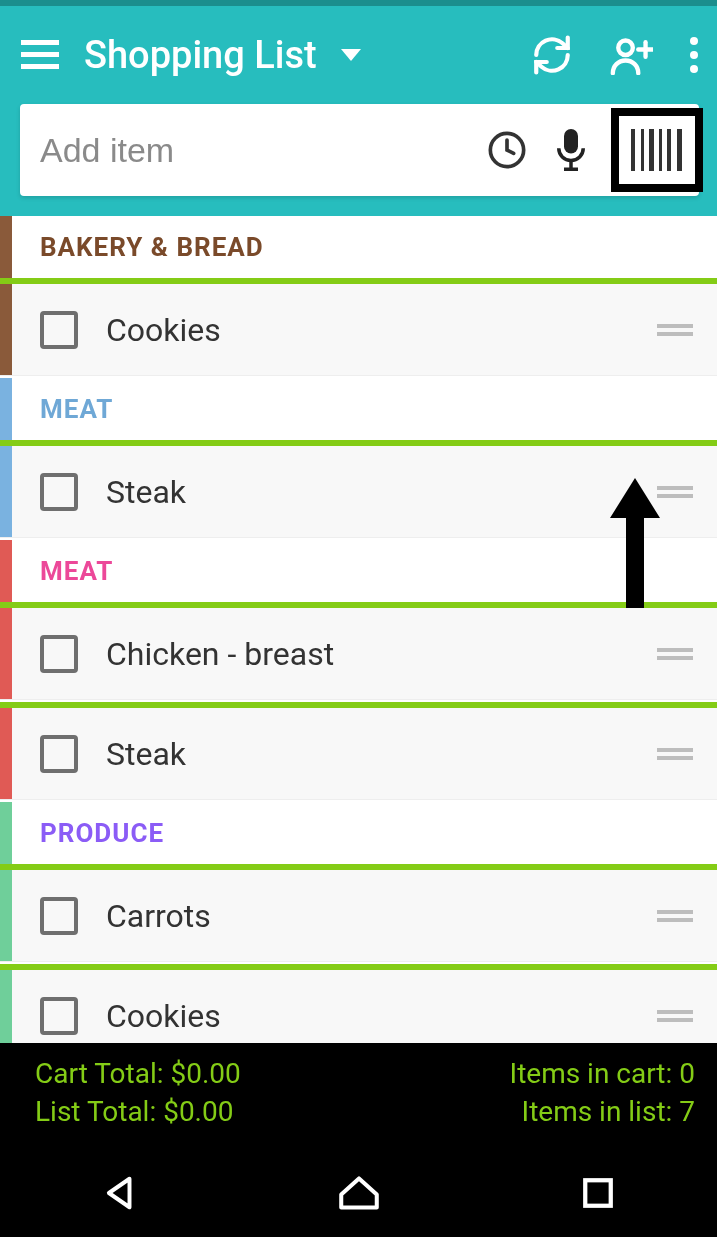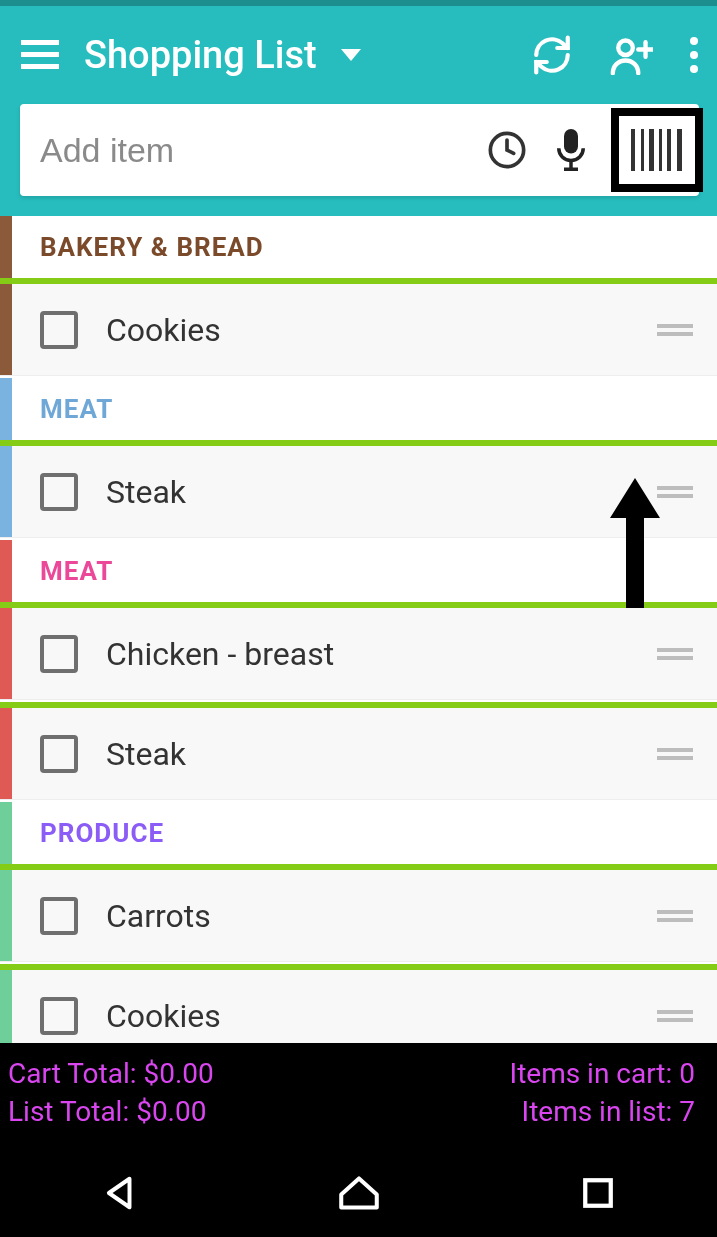--- a/index.html
+++ b/index.html
@@ -25,21 +25,21 @@
   .cat-header { display: flex; align-items: center; height: 62px; }
   .cat-stripe { width: 12px; height: 100%; }
   .cat-label { font-size: 26px; font-weight: 700; letter-spacing: 1px; margin-left: 28px; }
   .item-row { display: flex; align-items: center; height: 98px; background: #f8f8f8; border-top: 6px solid #84cc16; border-bottom: 1px solid #eee; margin-bottom: 2px; }
   .item-stripe { width: 12px; height: 100%; }
   .checkbox { width: 38px; height: 38px; border: 4px solid #6f6f6f; border-radius: 4px; margin-left: 28px; cursor:pointer; flex-shrink:0; }
   .item-label { font-size: 32px; color: #333; margin-left: 28px; flex:1; }
   .drag-handle { margin-right: 24px; cursor: grab; }
   .drag-handle svg { display:block; }
   .annot-arrow { position: absolute; left: 600px; top: 262px; pointer-events:none; }
-  .footer { background: #000; color: #d946ef; padding: 12px 22px 18px 8px; font-size: 28px; display:flex; justify-content:space-between; line-height:1.35; }
+  .footer { background: #000; color: #84cc16; padding: 12px 22px 18px 35px; font-size: 28px; display:flex; justify-content:space-between; line-height:1.35; }
   .footer-col-right { text-align: right; }
   .navbar { background: #000; height: 88px; display: flex; align-items: center; justify-content: space-around; }
   .nav-btn { width: 60px; height: 60px; display:flex; align-items:center; justify-content:center; cursor:pointer; }
 </style>
 </head>
 <body>
 <div class="app">
 
 <div class="statusbar"></div>
 

